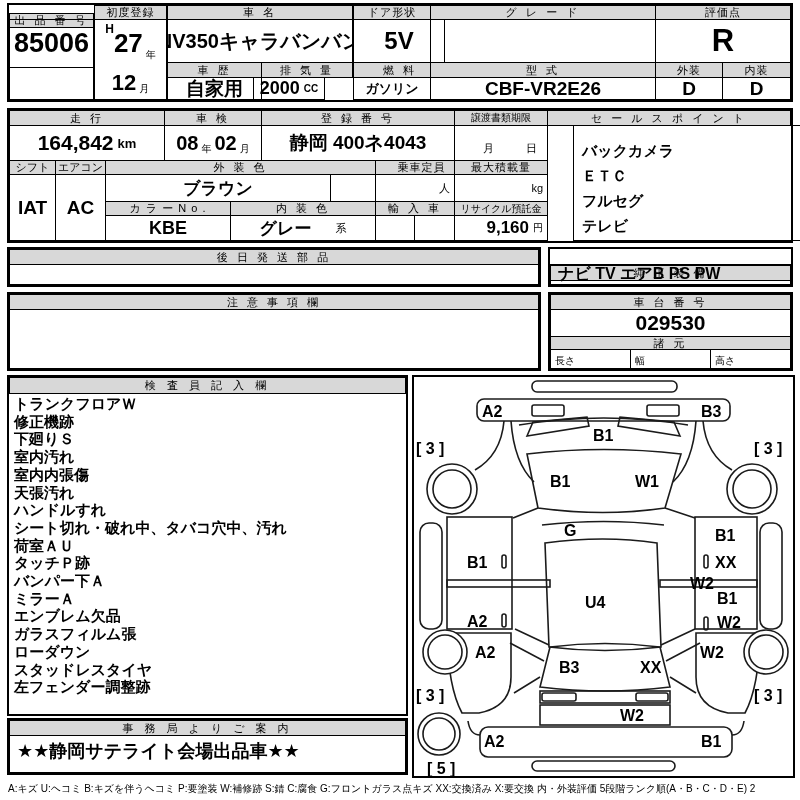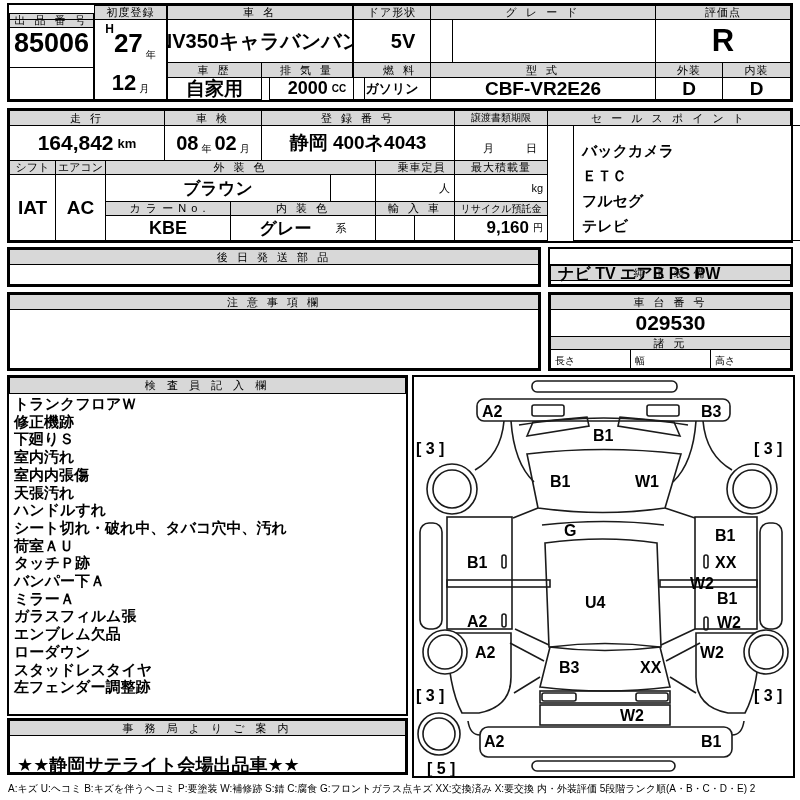--- a/index.html
+++ b/index.html
@@ -42,27 +42,27 @@
       <span style="font-size:22px;">12</span>
       <span class="sub">月</span>
     </div>
   </div>
 
   <div class="c hdr" style="left:158px;top:0;width:186px;height:15px;">車  名</div>
   <div class="c v" style="left:158px;top:14px;width:186px;height:44px;font-size:20px;">NV350キャラバンバン</div>
   <div class="c hdr" style="left:158px;top:57px;width:95px;height:16px;">車 歴</div>
   <div class="c v" style="left:158px;top:72px;width:95px;height:23px;font-size:19px;">自家用</div>
   <div class="c hdr" style="left:252px;top:57px;width:92px;height:16px;">排 気 量</div>
-  <div class="c v" style="left:260px;top:72px;width:96px;height:23px;font-size:18px;">
+  <div class="c v" style="left:244px;top:72px;width:72px;height:23px;font-size:18px;">
     <span>2000</span>
     <span class="unit">CC</span>
   </div>
 
   <div class="c hdr" style="left:344px;top:0;width:78px;height:15px;letter-spacing:1px;">ドア形状</div>
-  <div class="c v" style="left:344px;top:14px;width:100px;height:44px;font-size:20px;">5V</div>
+  <div class="c v" style="left:344px;top:14px;width:92px;height:44px;font-size:24px;">5V</div>
   <div class="c hdr" style="left:344px;top:57px;width:78px;height:16px;padding-left:16px;">燃 料</div>
   <div class="c v" style="left:344px;top:72px;width:78px;height:23px;font-size:13px;">ガソリン</div>
 
   <div class="c hdr" style="left:421px;top:0;width:226px;height:15px;">グ レ ー ド</div>
   <div class="c v" style="left:421px;top:14px;width:226px;height:44px;"></div>
   <div class="c hdr" style="left:421px;top:57px;width:226px;height:16px;">型 式</div>
   <div class="c v" style="left:421px;top:72px;width:226px;height:23px;font-size:19px;">CBF-VR2E26</div>
 
   <div class="c hdr" style="left:646px;top:0;width:136px;height:15px;letter-spacing:1px;">評価点</div>
   <div class="c v" style="left:646px;top:14px;width:136px;height:44px;font-size:31px;">R</div>
@@ -165,31 +165,31 @@
     <div>下廻りＳ</div>
     <div>室内汚れ</div>
     <div>室内内張傷</div>
     <div>天張汚れ</div>
     <div>ハンドルすれ</div>
     <div>シート切れ・破れ中、タバコ穴中、汚れ</div>
     <div>荷室ＡＵ</div>
     <div>タッチＰ跡</div>
     <div>バンパー下Ａ</div>
     <div>ミラーＡ</div>
+    <div>エンブレム欠品</div>
     <div>ガラスフィルム張</div>
-    <div>エンブレム欠品</div>
     <div>ローダウン</div>
     <div>スタッドレスタイヤ</div>
     <div>左フェンダー調整跡</div>
   </div>
 </div>
 
 <div class="blk" style="left:7px;top:718px;width:401px;height:57px;">
   <div class="c hdr" style="left:0;top:0;width:397px;height:16px;letter-spacing:4px;">事 務 局 よ り ご 案 内</div>
-  <div class="c v vl" style="left:0;top:15px;width:397px;height:38px;font-size:18px;align-items:flex-start;padding-top:17px;">★★静岡サテライト会場出品車★★</div>
+  <div class="c v vl" style="left:0;top:15px;width:397px;height:38px;font-size:18px;align-items:flex-start;padding-top:3px;">★★静岡サテライト会場出品車★★</div>
 </div>
 
 <div class="blk" style="left:412px;top:375px;width:383px;height:403px;">
   <svg width="379" height="399" viewBox="0 0 379 399" xmlns="http://www.w3.org/2000/svg">
 
     <rect class="ln" x="118" y="4" width="145" height="11" rx="5"></rect>
     <rect class="ln" x="63" y="22" width="253" height="22" rx="7"></rect>
     <rect class="ln" x="118" y="28" width="32" height="11" rx="2"></rect>
     <rect class="ln" x="233" y="28" width="32" height="11" rx="2"></rect>
 

